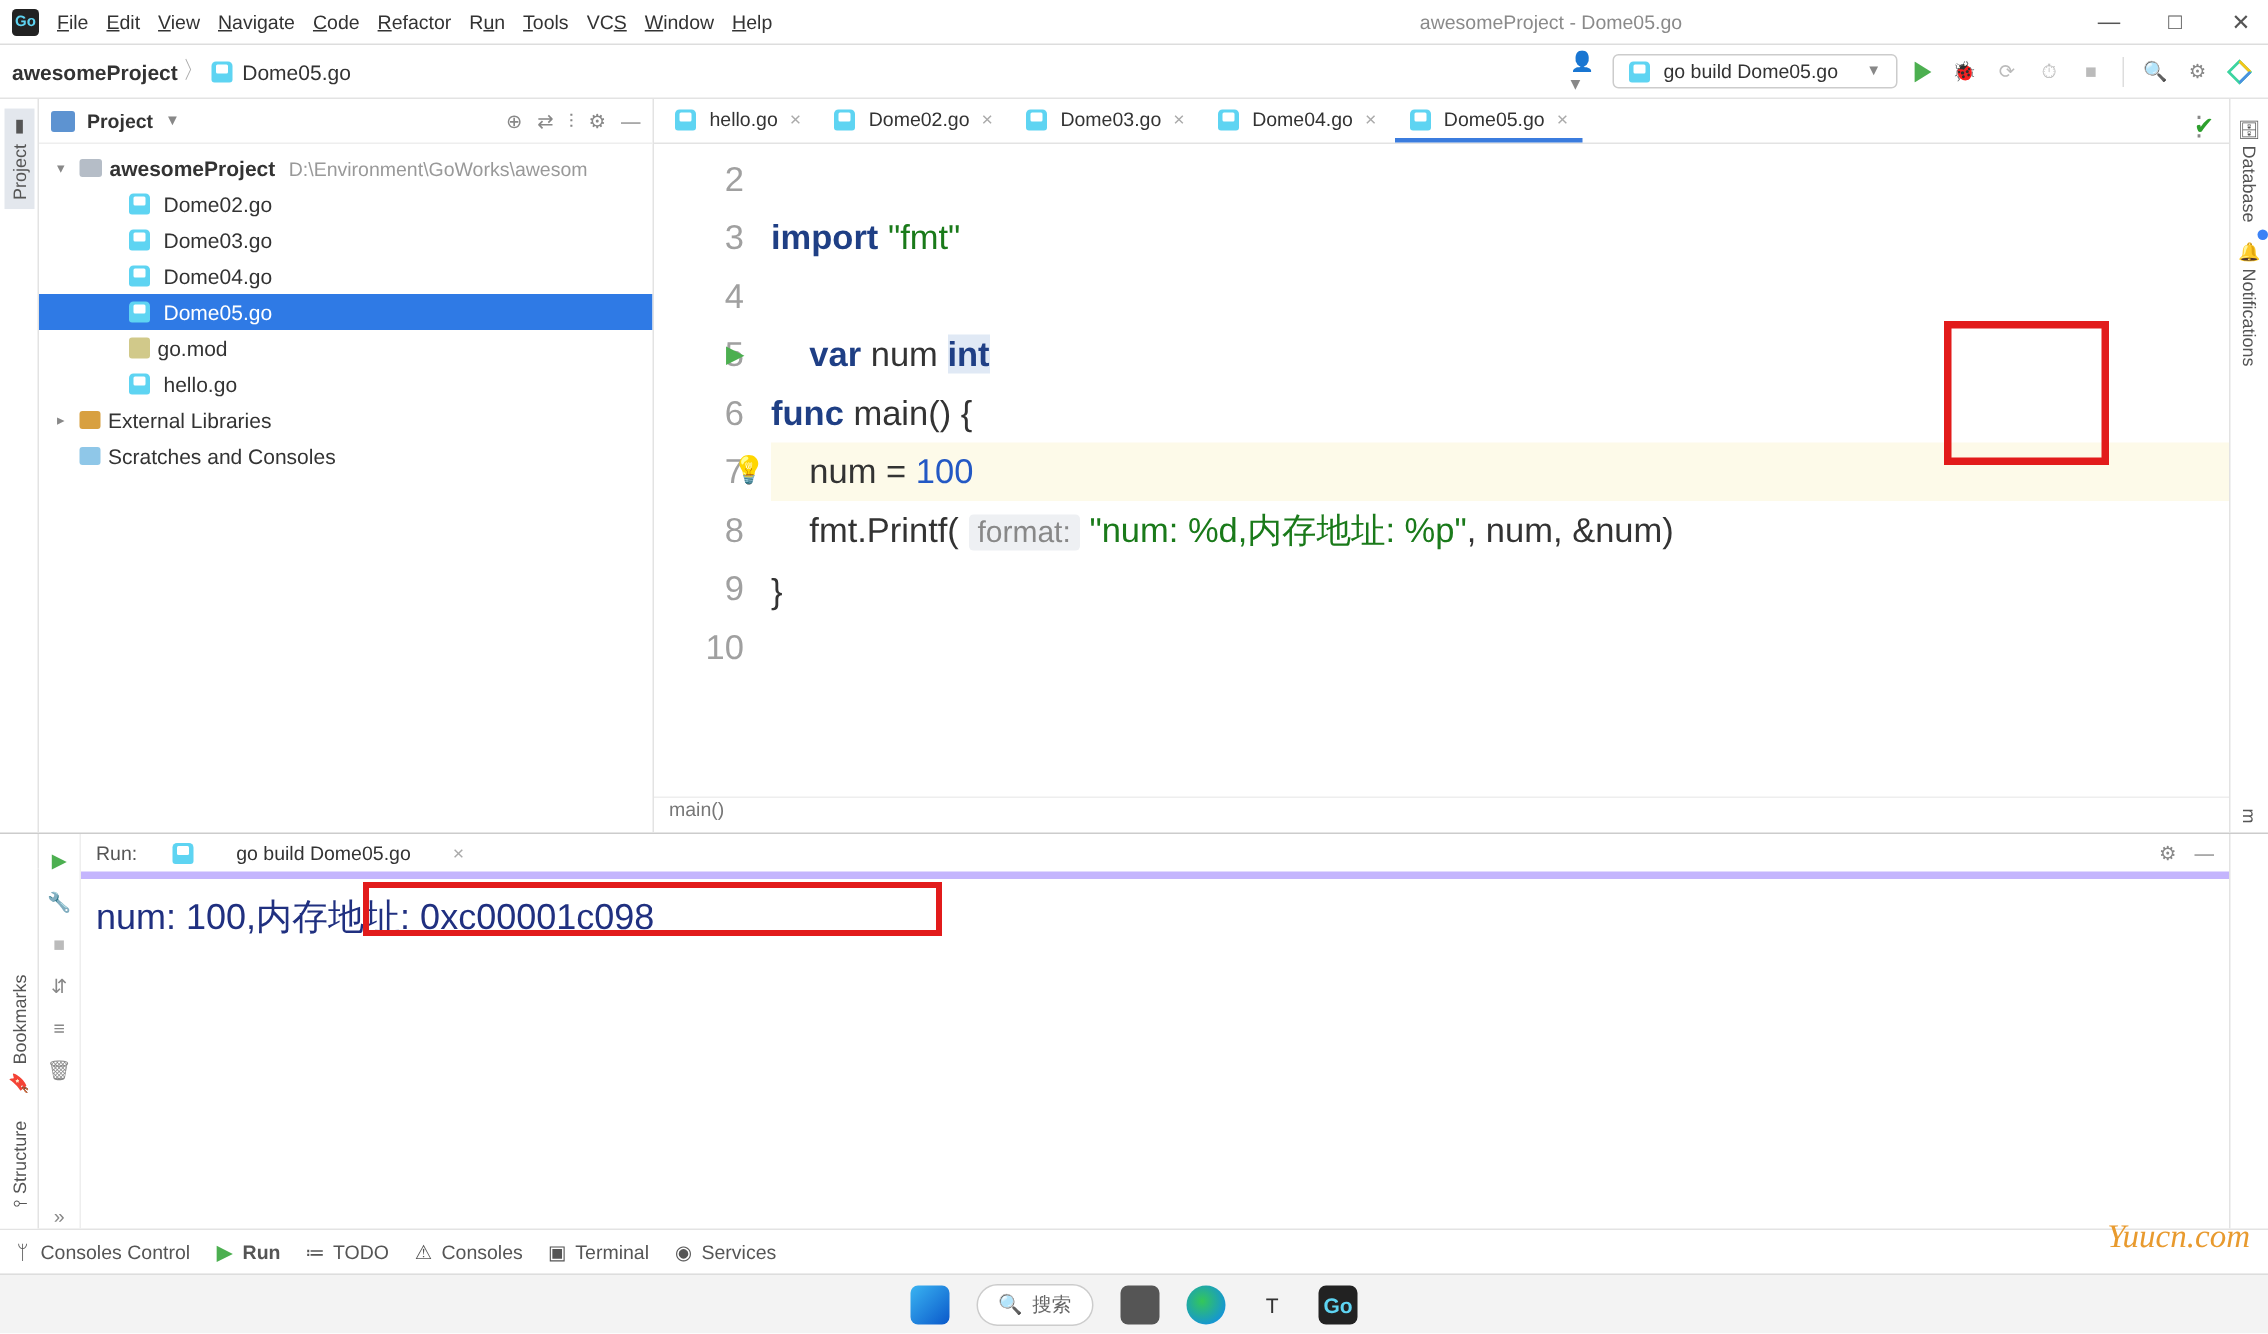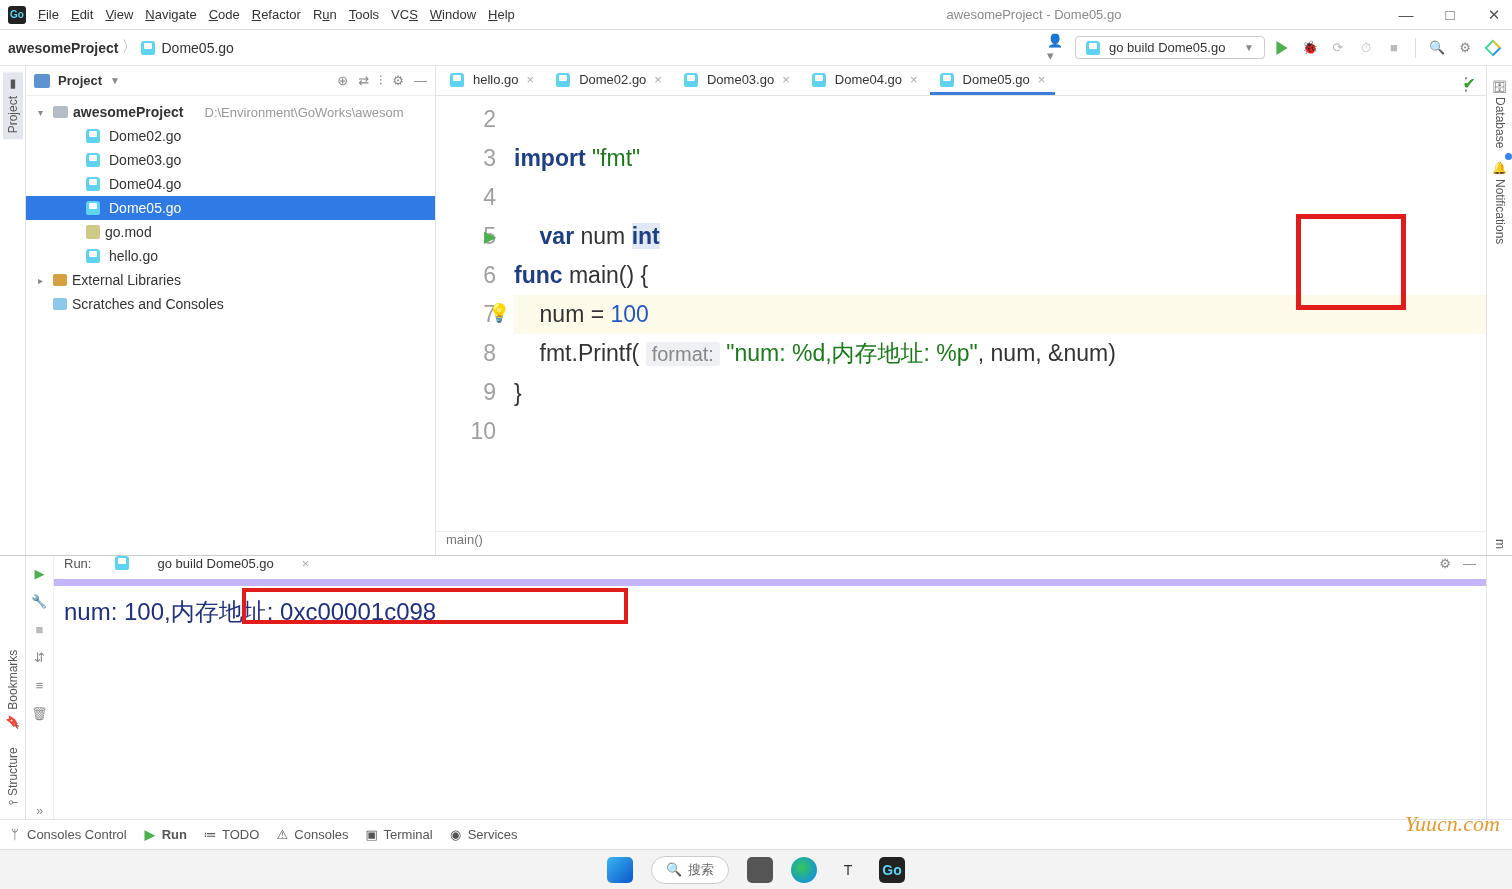--- a/index.html
+++ b/index.html
@@ -35,21 +35,21 @@
   .pp-header { height: 30px; display:flex; align-items:center; padding:0 8px; gap:8px; border-bottom:1px solid #eee;}
   .pp-header .folder-ic{width:16px;height:14px;background:#5d93d1;border-radius:2px;}
   .pp-header .label{font-weight:bold;}
   .pp-header .dd{color:#888;font-size:10px;}
   .pp-tools{margin-left:auto;display:flex;gap:10px;color:#888;}
   .tree { padding: 4px 0; font-size:14px; overflow:hidden;}
   .tree-item { display:flex; align-items:center; height:24px; padding-left: 12px; gap:5px; cursor:pointer; white-space:nowrap;} .tree-item.depth2{padding-left:60px;}
   .tree-item.selected { background:#2f7ae5; color:#fff;}
   .tree-item .arrow{width:10px;color:#888;font-size:10px;}
   .folder-ic2{width:15px;height:12px;background:#b5bdc7;border-radius:2px;}
-  .path-grey{color:#999;margin-left:16px;font-size:13px;}
+  .path-grey{color:#999;margin-left:4px;font-size:13px;}
 
   .editor-wrap { flex: 1; display:flex; flex-direction:column; min-width:0; position:relative;}
   .editor-tabs { height: 30px; display:flex; align-items:flex-end; border-bottom: 1px solid #e3e3e3; padding-left:4px; gap:2px;}
   .etab { display:flex; align-items:center; padding: 5px 10px; gap:5px; font-size:13px; cursor:pointer; border-bottom:3px solid transparent;}
   .etab.active{ border-bottom-color:#3b7cde;}
   .etab .close{color:#aaa;font-size:13px;margin-left:3px;}
   .etab-more{margin-left:auto;padding:0 10px;color:#888;font-size:18px;letter-spacing:1px;}
   .editor-body { flex:1; display:flex; font-family: "JetBrains Mono", Consolas, monospace; font-size:23px; line-height: 39px; overflow:hidden;}
   .gutter{ width:78px; text-align:right; color:#a0a0a0; padding: 4px 18px 0 0; user-select:none; position:relative;}
   .gutter .ln{height:39px;position:relative;}
@@ -62,21 +62,21 @@
   .checkmark{position:absolute;right:10px;top:8px;color:#2da02d;font-size:16px;}
   .hl-line{position:absolute;left:0;right:0;height:39px;background:#fdfae9;top:199px;z-index:-1;}
   .red-box-code{position:absolute;border:5px solid #e21b1b;width:110px;height:96px;left:782px;top:118px;}
   .notif-dot{position:absolute;top:-2px;right:-2px;width:7px;height:7px;background:#3b82f6;border-radius:50%;}
 
   .run-panel { height: 264px; border-top: 1px solid #ccc; display:flex; }
   .run-tabs-v { width: 28px; border-right:1px solid #eee; flex-direction:column; display:flex; align-items:center; gap:10px; padding-top:8px; color:#888;}
   .run-tabs-v .ic{width:18px;height:18px;display:flex;align-items:center;justify-content:center;cursor:pointer;}
   .run-tabs-v .play{color:#4caf50;}
   .run-body{ flex:1; display:flex; flex-direction:column;}
-  .run-header{ height:30px; display:flex; align-items:flex-start; padding:0 10px; gap:24px; border-bottom:7px solid #c4b5fd;}
+  .run-header{ height:30px; display:flex; align-items:center; padding:0 10px; gap:24px; border-bottom:5px solid #c4b5fd;}
   .run-header .label{color:#555;}
   .run-header .close{color:#aaa;margin-left:4px;}
   .run-header-tools{margin-left:auto;display:flex;gap:12px;color:#888;}
   .console{ flex:1; padding: 6px 10px; font-family: Consolas, monospace; font-size:24px; line-height:40px; position:relative;}
   .console .navy{color:#203080;}
   .red-box-console{position:absolute;border:4px solid #e21b1b;left:188px;top:2px;width:386px;height:36px;}
 
   .bottom-bar { height: 30px; border-top:1px solid #e3e3e3; display:flex; align-items:center; padding:0 8px; gap:16px; font-size:13px; color:#555;}
   .bb-item{display:flex;align-items:center;gap:5px;cursor:pointer;}
   .bb-item.active{font-weight:bold;}

